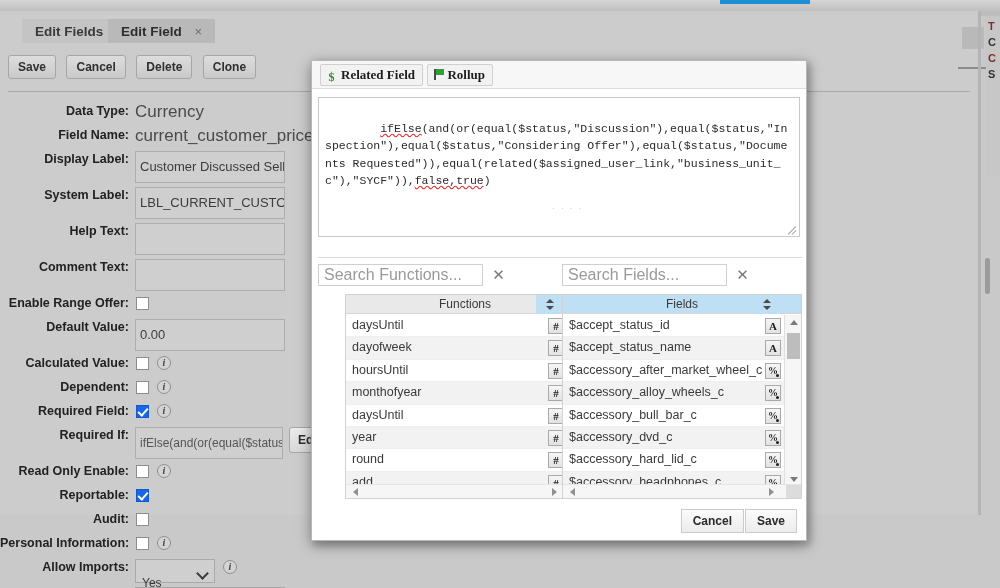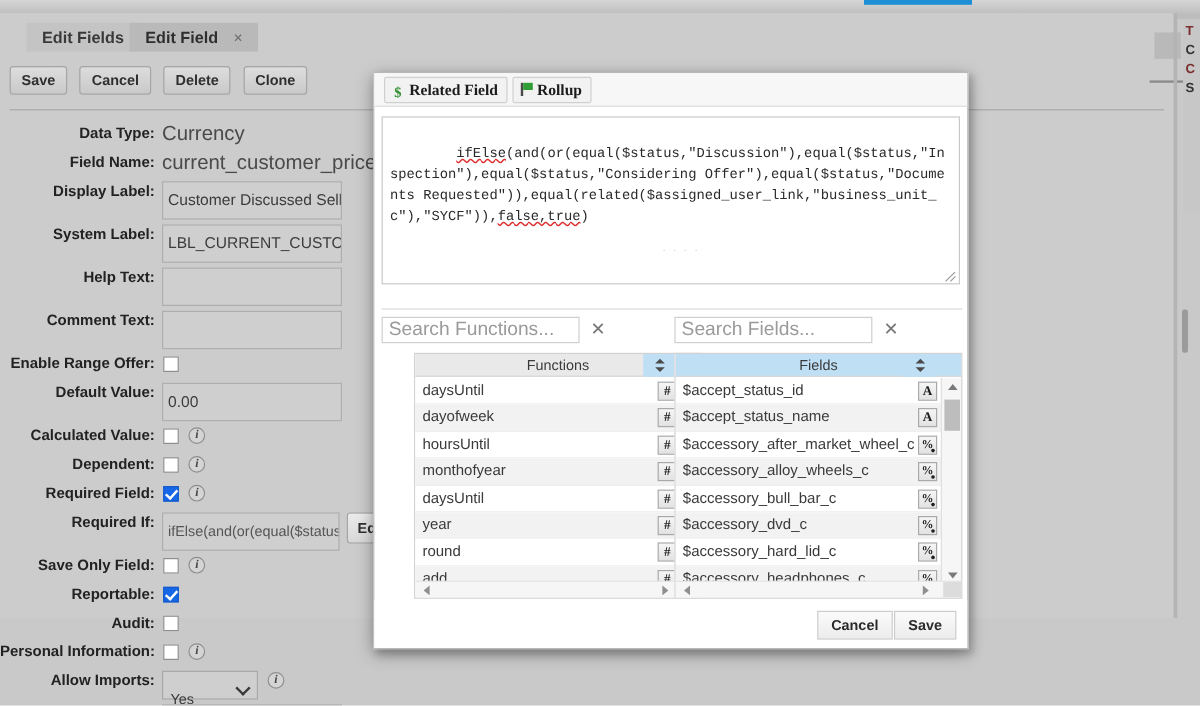--- a/index.html
+++ b/index.html
@@ -601,21 +601,21 @@
         <div class="infoicon">i</div>
       </div>
 
       <div class="row">
         <div class="lbl">Required If:</div>
         <div class="inp formula tall">ifElse(and(or(equal($status,</div>
         <div class="editbtn">Edit</div>
       </div>
 
       <div class="row">
-        <div class="lbl">Save Only Field:</div>
+        <div class="lbl">Read Only Enable:</div>
         <div class="cb"></div>
         <div class="infoicon">i</div>
       </div>
 
       <div class="row">
         <div class="lbl">Reportable:</div>
         <div class="cb checked"></div>
       </div>
 
       <div class="row">

